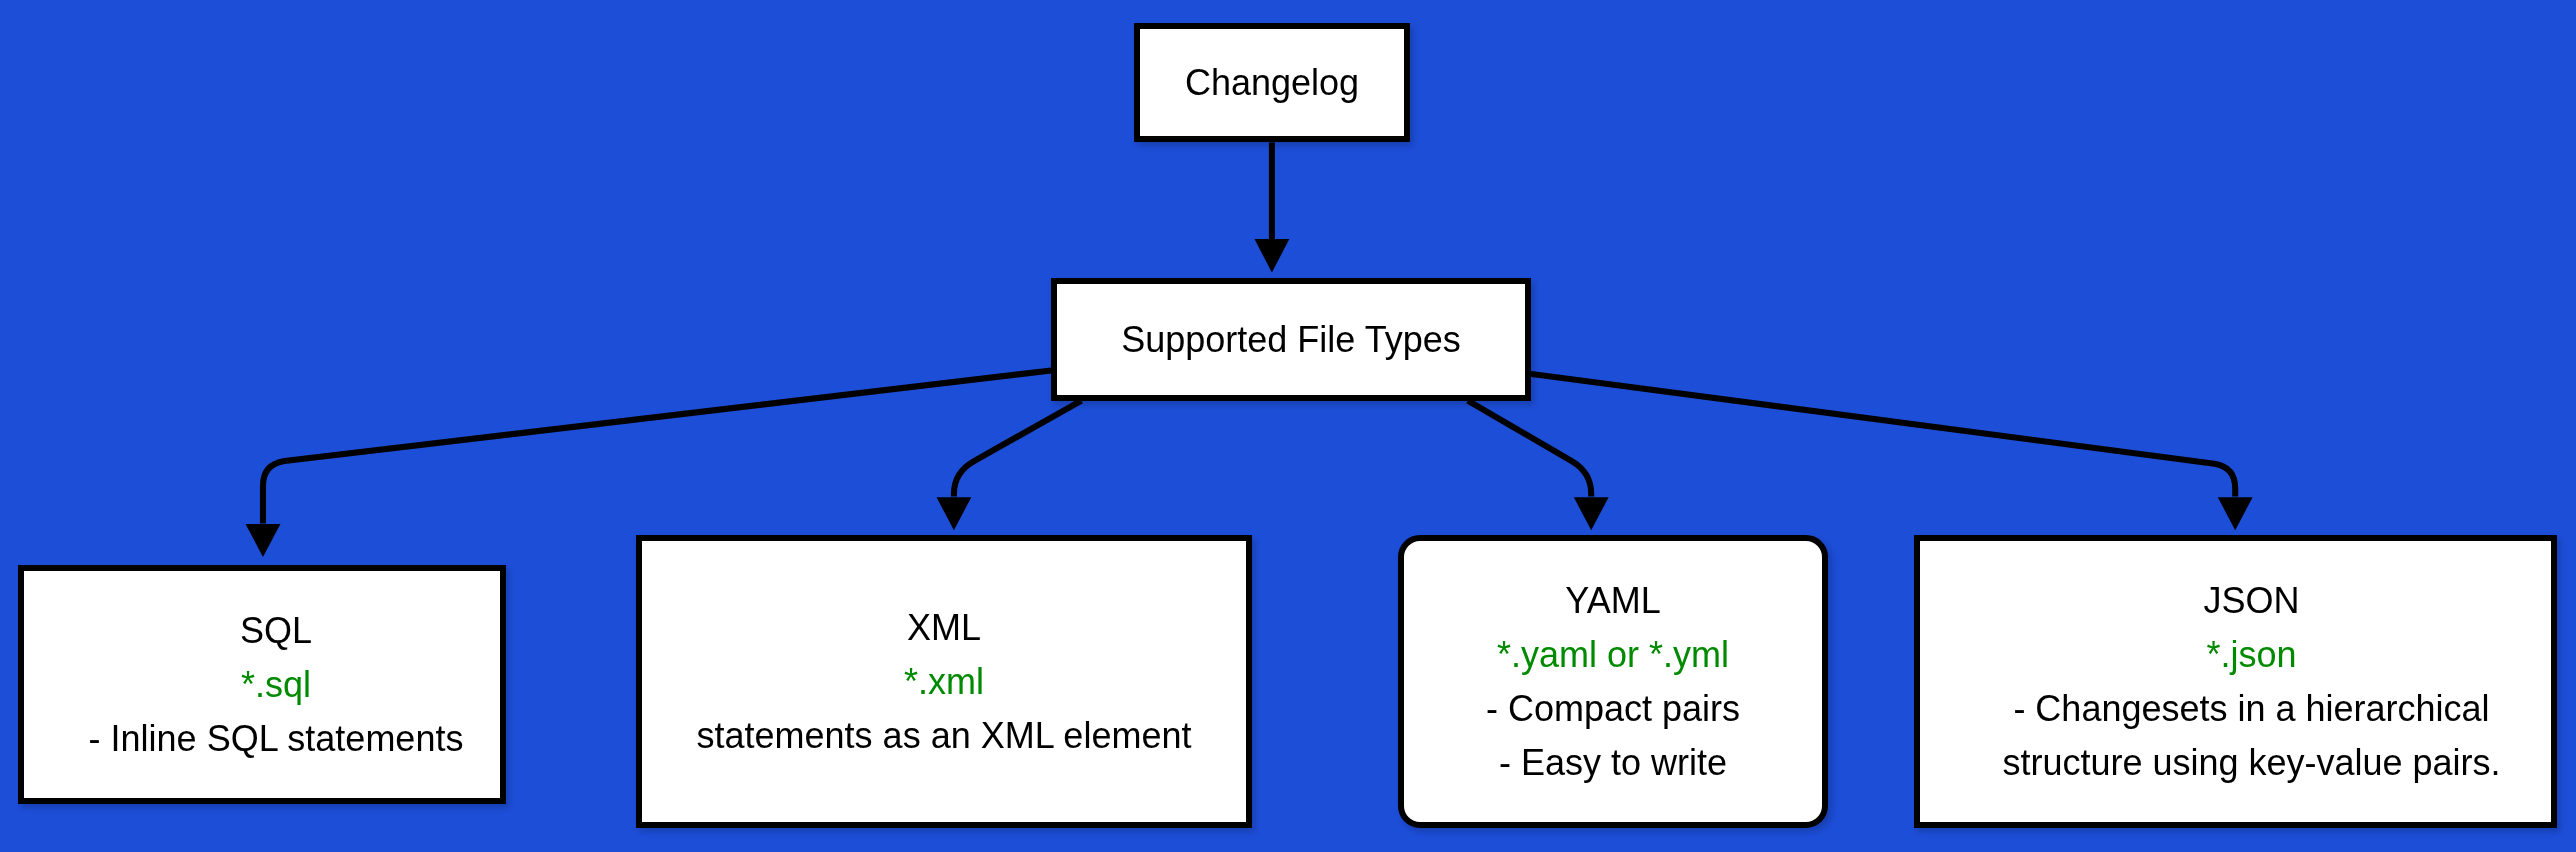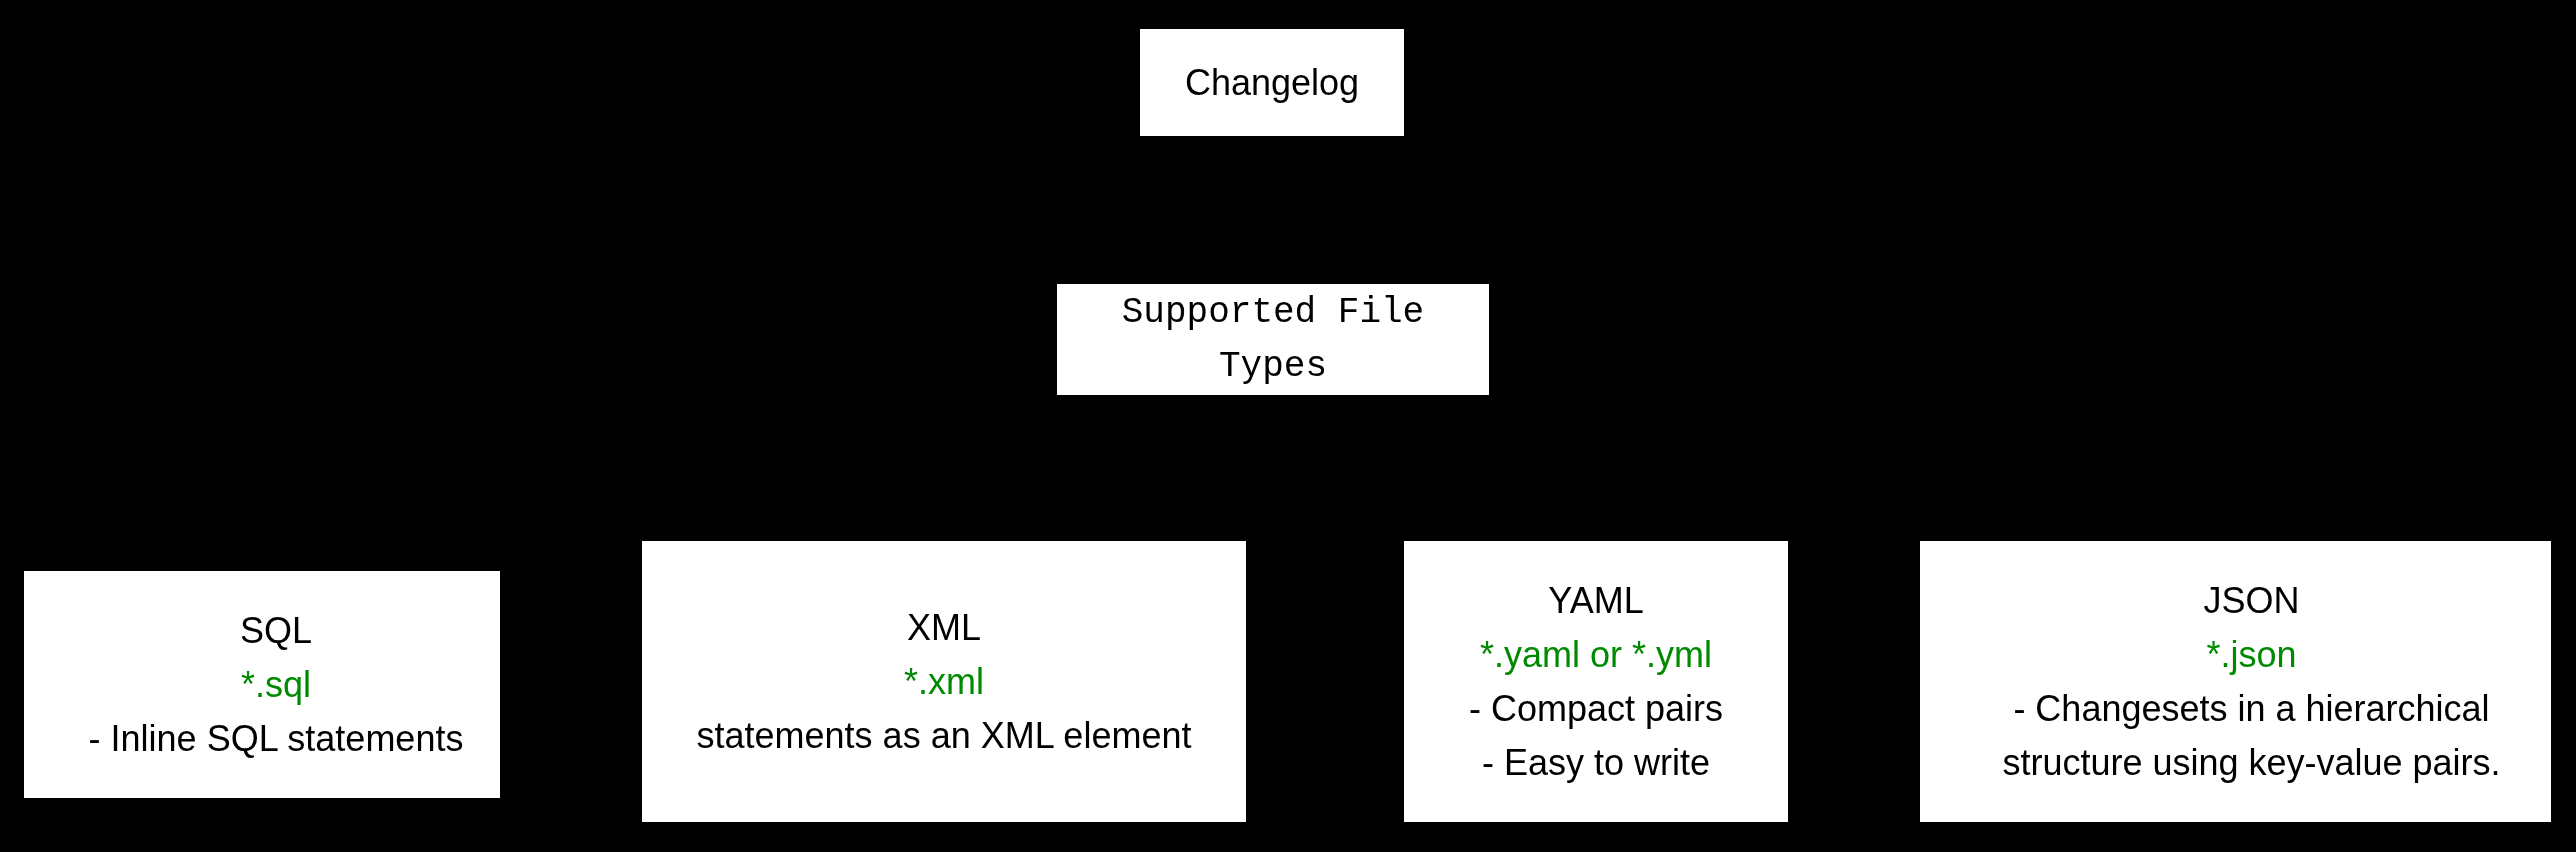--- a/index.html
+++ b/index.html
@@ -4,21 +4,21 @@
 <style>
   html, body {
     margin: 0;
     padding: 0;
     background: #ffffff;
   }
   .canvas {
     position: relative;
     width: 2576px;
     height: 853px;
-    background: #000000;
+    background: #1d4ed8;
     font-family: "Liberation Sans", "DejaVu Sans", sans-serif;
     color: #000000;
     overflow: hidden;
   }
   .connector-layer {
     position: absolute;
     left: 0;
     top: 0;
     width: 2576px;
     height: 853px;
@@ -45,24 +45,24 @@
     text-align: center;
     font-size: 36px;
     line-height: 54px;
     box-shadow: 3.4px 4px 6px rgba(0,0,0,0.18);
   }
   .node .ext {
     color: #008a00;
   }
   
   .node-changelog { left: 1134px; top: 23px;  width: 276px; height: 119px; }
-  .node-supported { left: 1051px; top: 278px; width: 444px; height: 123px; font-family: Liberation Mono, monospace; }
+  .node-supported { left: 1051px; top: 278px; width: 480px; height: 123px; }
   .node-sql       { left: 18px;   top: 565px; width: 488px; height: 239px; padding-left: 28px; }
   .node-xml       { left: 636px;  top: 535px; width: 616px; height: 293px; }
-  .node-yaml      { left: 1398px; top: 535px; width: 396px; height: 293px; }
+  .node-yaml      { left: 1398px; top: 535px; width: 430px; height: 293px; border-radius: 22px; }
   .node-json      { left: 1914px; top: 535px; width: 643px; height: 293px; padding-left: 32px; }
 </style>
 </head>
 <body>
 
 <div class="canvas">
 
   <svg class="connector-layer" viewBox="0 0 3840 1271" aria-hidden="true">
 
     <path class="connector" d="M 1896 212 L 1896 356"></path>

